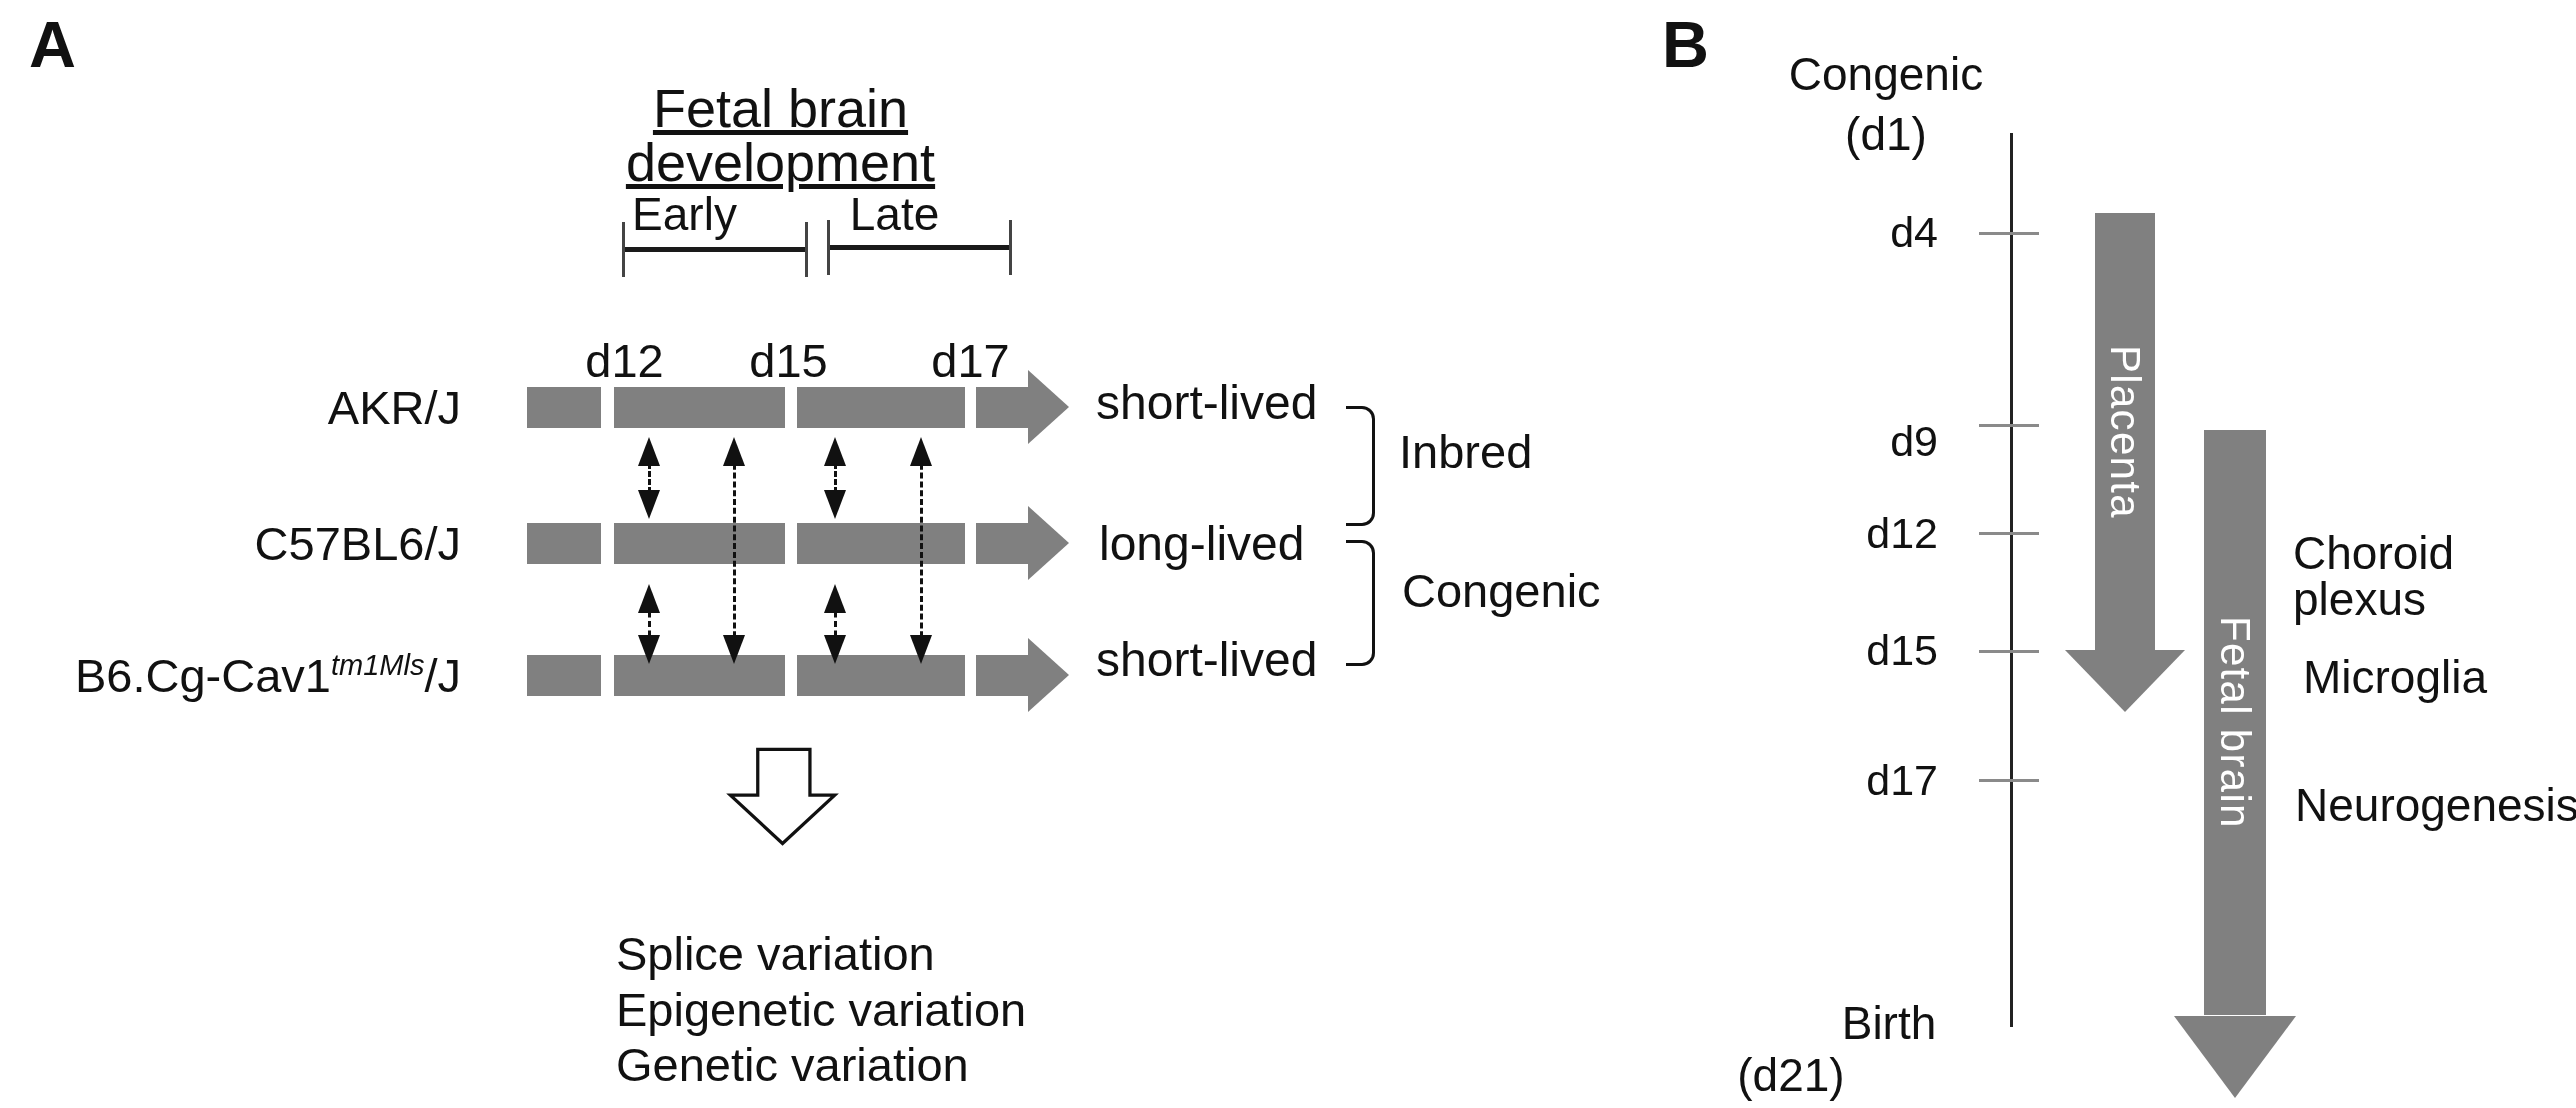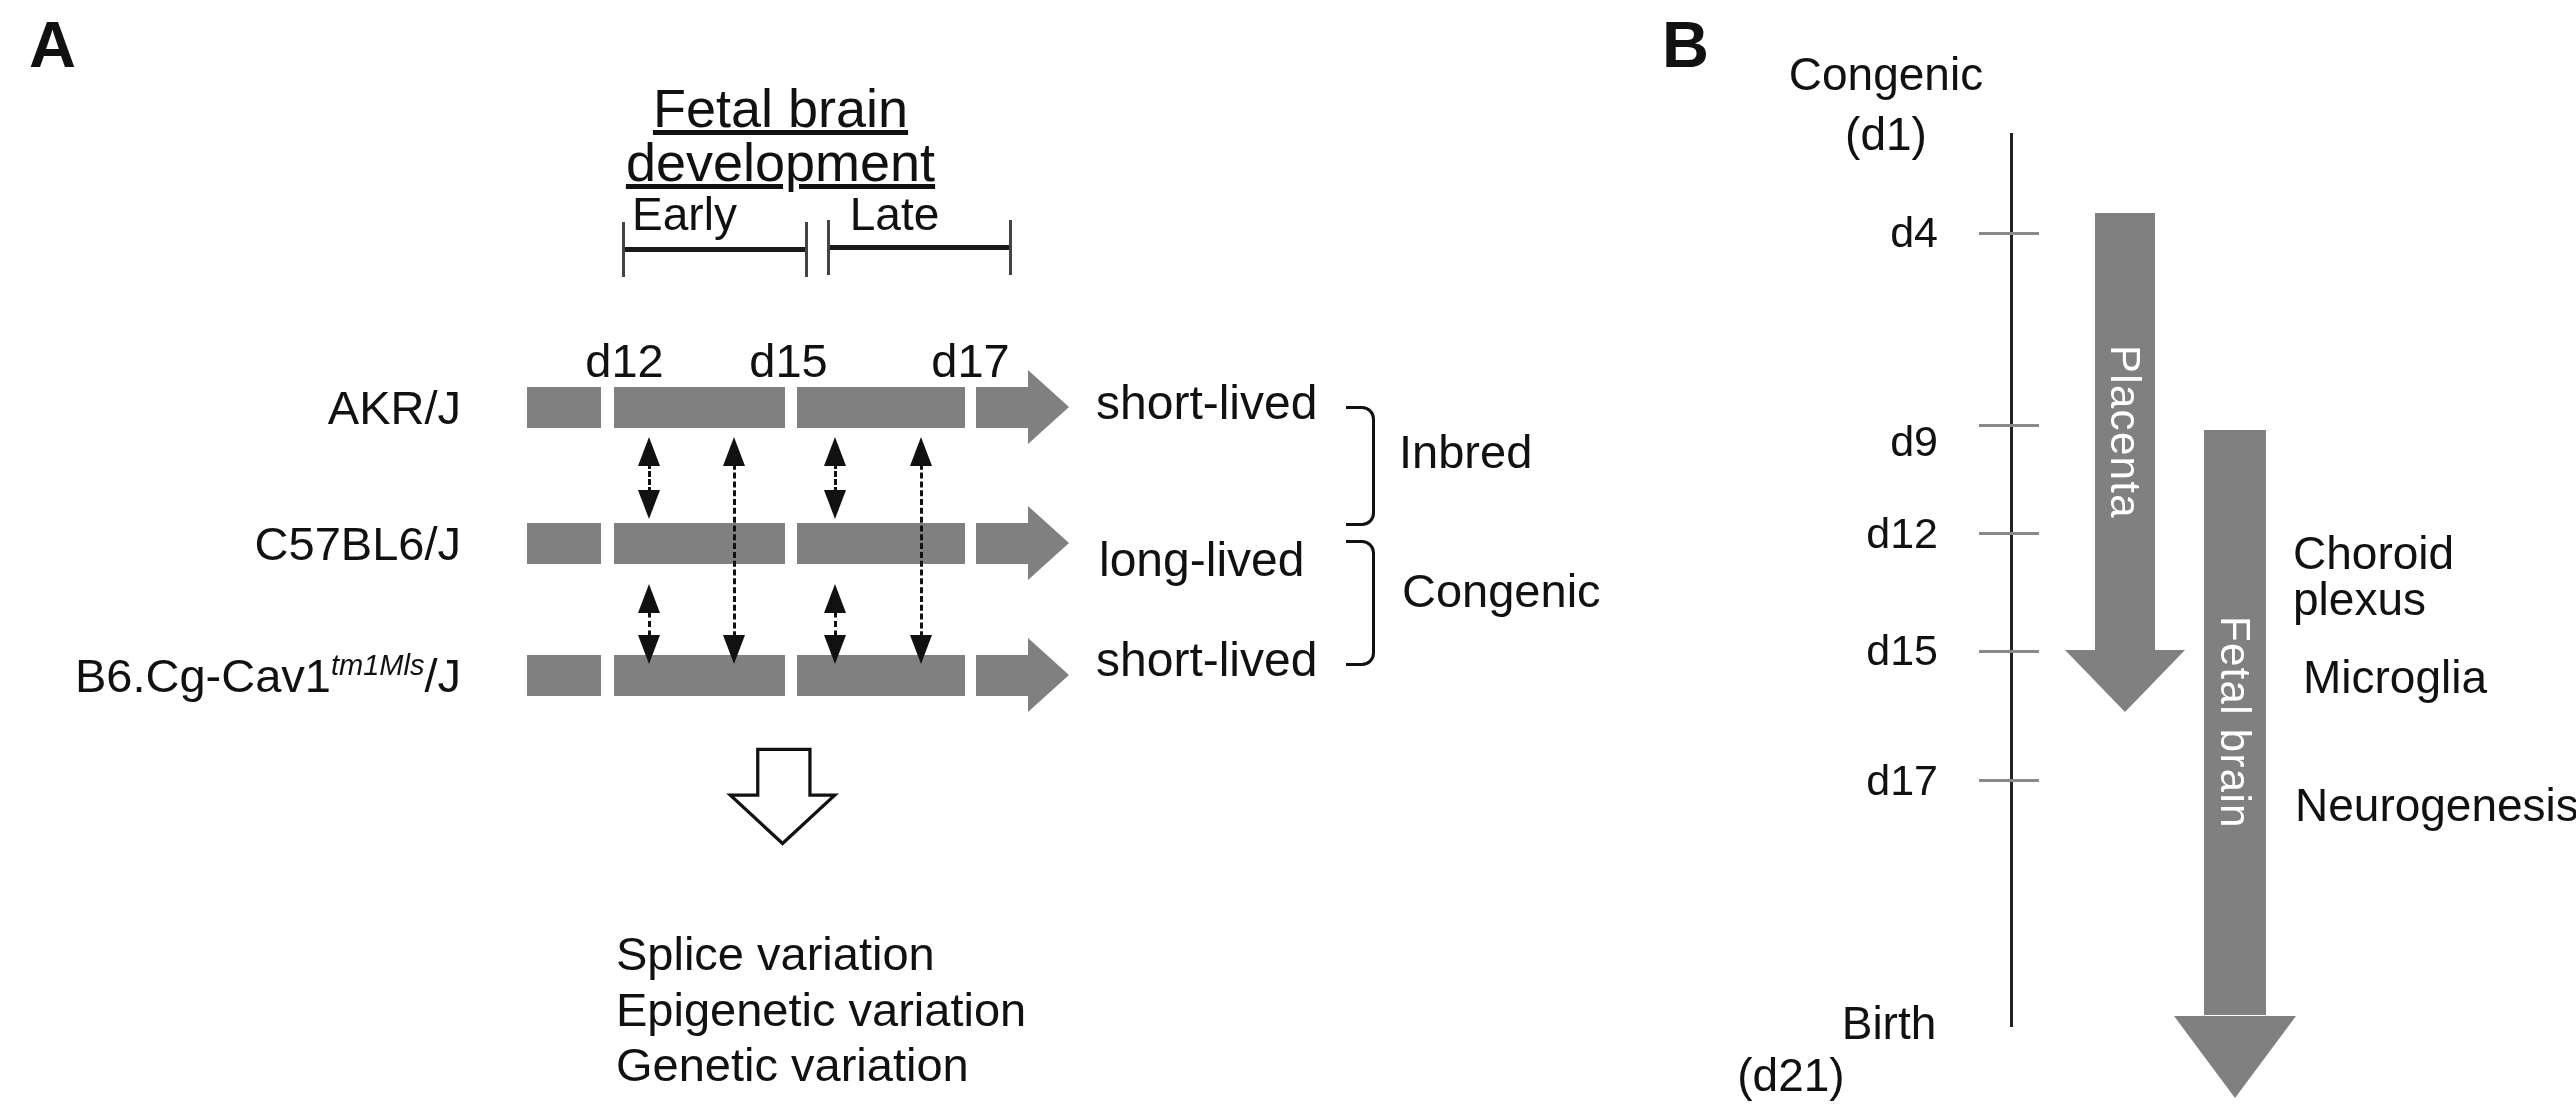--- a/index.html
+++ b/index.html
@@ -70,21 +70,21 @@
   <div class="abs seg" style="left:976px;top:387px;width:52px;"></div>
   <div class="abs head" style="left:1028px;top:370px;"></div>
   <div class="abs pheno" style="left:1096px;top:379px;">short-lived</div>
 
   <div class="abs strain-label" style="left:26px;top:520px;width:435px;">C57BL6/J</div>
   <div class="abs seg" style="left:527px;top:523px;width:74px;"></div>
   <div class="abs seg" style="left:614px;top:523px;width:171px;"></div>
   <div class="abs seg" style="left:797px;top:523px;width:168px;"></div>
   <div class="abs seg" style="left:976px;top:523px;width:52px;"></div>
   <div class="abs head" style="left:1028px;top:506px;"></div>
-  <div class="abs pheno" style="left:1099px;top:536px;text-align:center;">long-lived</div>
+  <div class="abs pheno" style="left:1099px;top:520px;text-align:center;">long-lived</div>
 
   <div class="abs strain-label" style="left:26px;top:652px;width:435px;"><span>B6.Cg-</span><span class="it">Cav1</span><sup>tm1Mls</sup><span>/J</span></div>
   <div class="abs seg" style="left:527px;top:655px;width:74px;"></div>
   <div class="abs seg" style="left:614px;top:655px;width:171px;"></div>
   <div class="abs seg" style="left:797px;top:655px;width:168px;"></div>
   <div class="abs seg" style="left:976px;top:655px;width:52px;"></div>
   <div class="abs head" style="left:1028px;top:638px;"></div>
   <div class="abs pheno" style="left:1096px;top:636px;">short-lived</div>
 
   <div class="abs dasharrow" style="left:638px;top:437px;height:82px;">

